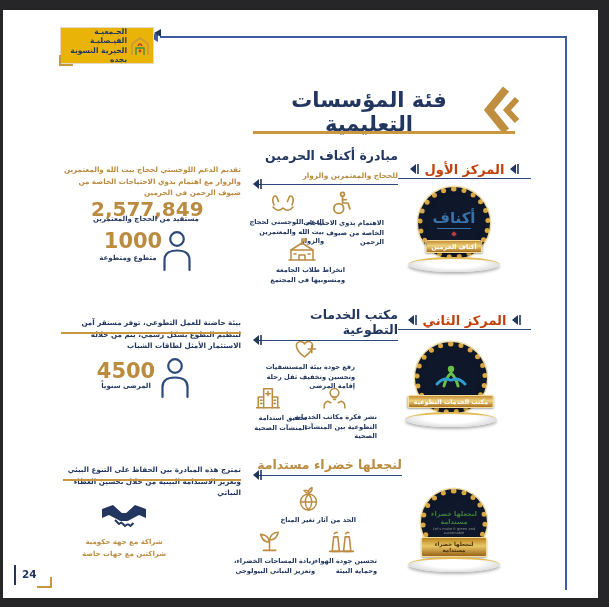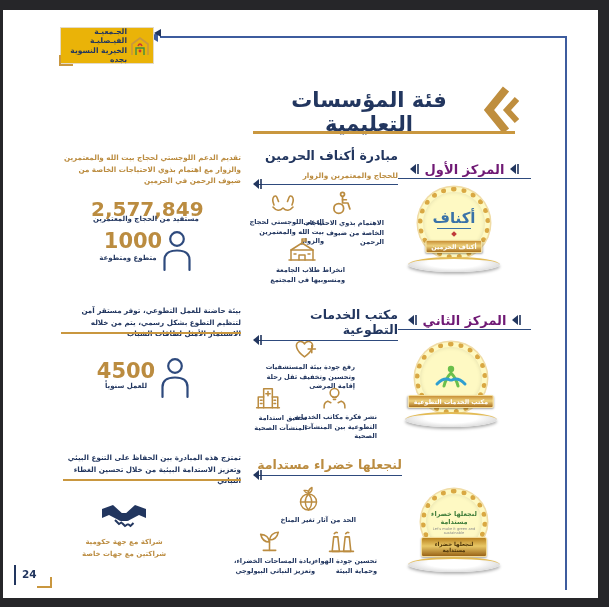--- a/index.html
+++ b/index.html
@@ -24,52 +24,52 @@
   .logo-text{flex:1;text-align:right;color:#22365f;font-weight:bold;font-size:7.5px;line-height:9.5px;direction:rtl;}
 
   
   .title{position:absolute;left:255px;top:78px;width:222px;text-align:center;
          color:#22365f;font-size:21px;font-weight:bold;direction:rtl;}
   .title-underline{position:absolute;left:250px;top:121px;width:262px;height:3px;background:#c9973f;}
   .title-chevron{position:absolute;left:480px;top:76px;}
 
   
   .para{position:absolute;width:180px;font-size:7.2px;line-height:11.5px;font-weight:bold;
-        text-align:right;direction:rtl;}
+        text-align:right;direction:rtl;margin-top:12px;}
   .para.gold{color:#bb8c40;}
   .para.navy{color:#22365f;}
   .gold-rule{position:absolute;height:1.5px;background:#c9973f;}
 
   
   .sec-heading{position:absolute;width:143px;text-align:right;direction:rtl;
                border-bottom:1.5px solid #2e4a7d;padding-bottom:3px;}
   .sec-heading .h{font-size:12.5px;font-weight:bold;color:#22365f;line-height:15px;}
   .sec-heading.gold-h .h{color:#bb8c40;}
   .sec-heading .sub{font-size:7.3px;font-weight:bold;color:#bb8c40;line-height:10px;margin-top:8px;}
   .mk{display:inline-block;}
   .sec-heading .mk{position:absolute;left:-2px;bottom:-5px;}
 
   
   .rank-badge{position:absolute;width:133px;height:18px;border-bottom:1.5px solid #2e4a7d;
               display:flex;align-items:center;justify-content:center;gap:6px;}
-  .rank-badge .txt{font-size:13px;font-weight:bold;color:#701a75;direction:rtl;white-space:nowrap;}
+  .rank-badge .txt{font-size:13px;font-weight:bold;color:#c2410c;direction:rtl;white-space:nowrap;}
 
   
   .stat-val{position:absolute;text-align:center;color:#bb8c40;font-weight:bold;}
   .stat-label{position:absolute;text-align:center;color:#22365f;font-weight:bold;font-size:7px;direction:rtl;}
 
   
   .feature{position:absolute;}
   .feature svg{display:block;margin:0 auto;}
   .flabel{font-size:6.6px;line-height:9.5px;font-weight:bold;color:#22365f;direction:rtl;margin-top:3px;}
 
   
   .medal{position:absolute;width:84px;}
   .wreath{width:72px;height:72px;margin:0 auto;border-radius:50%;border:5px dotted #d9a843;
-          background:#fef9c3;box-sizing:border-box;box-shadow:0 0 0 1.5px #f0dca6, inset 0 0 4px rgba(0,0,0,.12);
+          background:#0f172a;box-sizing:border-box;box-shadow:0 0 0 1.5px #f0dca6, inset 0 0 4px rgba(0,0,0,.12);
           display:flex;flex-direction:column;align-items:center;justify-content:center;}
   .plate{position:absolute;top:53px;left:50%;transform:translateX(-50%);
          background:linear-gradient(180deg,#c89036,#eed27e 45%,#a96f1e);
          border:1.5px solid #f3dc9a;border-radius:2px;color:#fff;font-size:6.3px;font-weight:bold;
          padding:2px 5px;white-space:nowrap;direction:rtl;box-shadow:0 1px 2px rgba(0,0,0,.35);}
   .pedestal{position:absolute;top:70px;left:50%;transform:translateX(-50%);width:92px;height:13px;border-radius:50%;
             background:radial-gradient(ellipse at 50% 30%,#ffffff 40%,#dcdcdc 75%,#c2c2c2);
             border-top:2px solid #e3bb55;box-shadow:0 2px 3px rgba(0,0,0,.3);}
   .m1-logo{color:#3a72a8;font-size:15px;font-weight:bold;direction:rtl;line-height:16px;}
   .m1-line{width:34px;height:1.5px;background:#3a72a8;margin-top:2px;}
@@ -225,21 +225,21 @@
           <circle cx="18" cy="7" r="3.2" fill="#6abf4b"></circle>
           <path d="M18 11 q-5 5 -7 13 M18 11 q5 5 7 13" stroke="#6abf4b" stroke-width="3" fill="none" stroke-linecap="round"></path>
           <path d="M4 22 q7-7 13-4 M32 22 q-7-7 -13-4" stroke="#2f9fd0" stroke-width="3" fill="none" stroke-linecap="round"></path>
         </svg>
       </div>
       <div class="plate">مكتب الخدمات التطوعية</div>
       <div class="pedestal"></div>
     </div>
 
     <div class="stat-val" style="left:92px;top:349px;width:62px;font-size:21px;">4500</div>
-    <div class="stat-label" style="left:82px;top:372px;width:82px;">للعمل سنوياً</div>
+    <div class="stat-label" style="left:82px;top:372px;width:82px;">المرضى سنوياً</div>
     <div class="abs" style="left:156px;top:347px;">
       <svg width="32" height="42" viewBox="0 0 32 42" fill="none" stroke="#2e4a7d" stroke-width="2.2">
         <circle cx="16" cy="9" r="6.8"></circle>
         <path d="M3.5 40 V30 q0-9.5 12.5-9.5 q12.5 0 12.5 9.5 V40" stroke-linecap="round"></path>
       </svg>
     </div>
 
     <div class="feature" style="left:250px;top:325px;width:102px;">
       <svg width="27" height="25" viewBox="0 0 26 24" fill="none" stroke="#bb8c40" stroke-width="1.5" stroke-linecap="round" stroke-linejoin="round">
         <path d="M13 21 C4.5 15 3.5 8.5 7.5 6.6 c2.8-1.3 5 .8 5.5 2 c.5-1.2 2.7-3.3 5.5-2 c4 1.9 3 8.4-5.5 14.4 z"></path>

